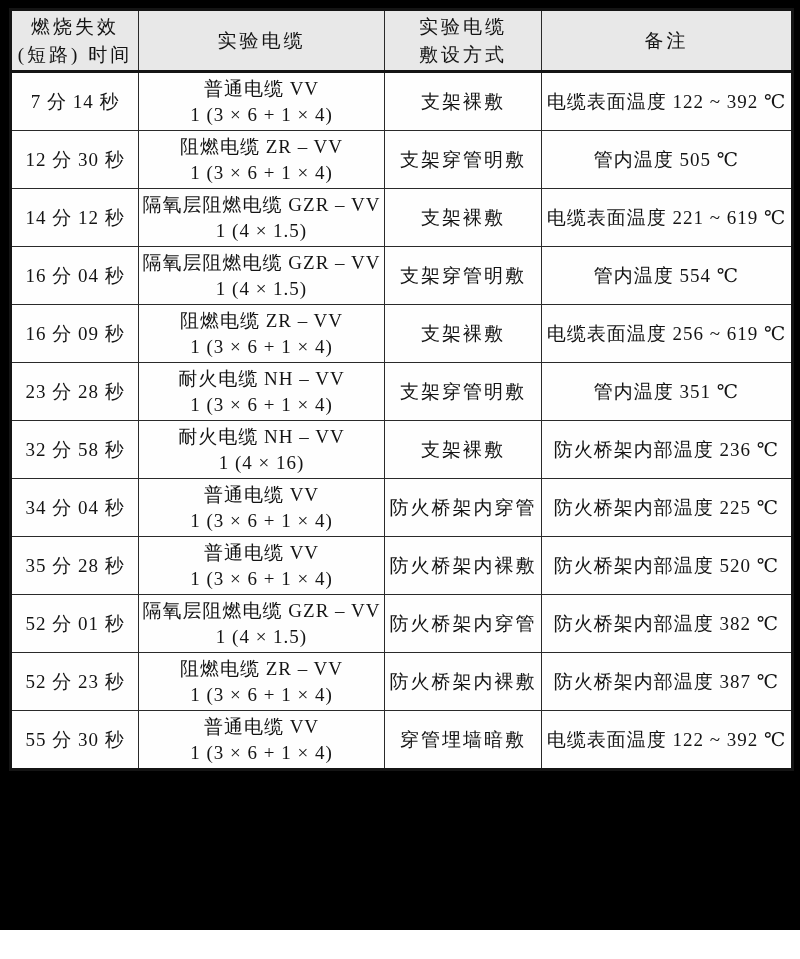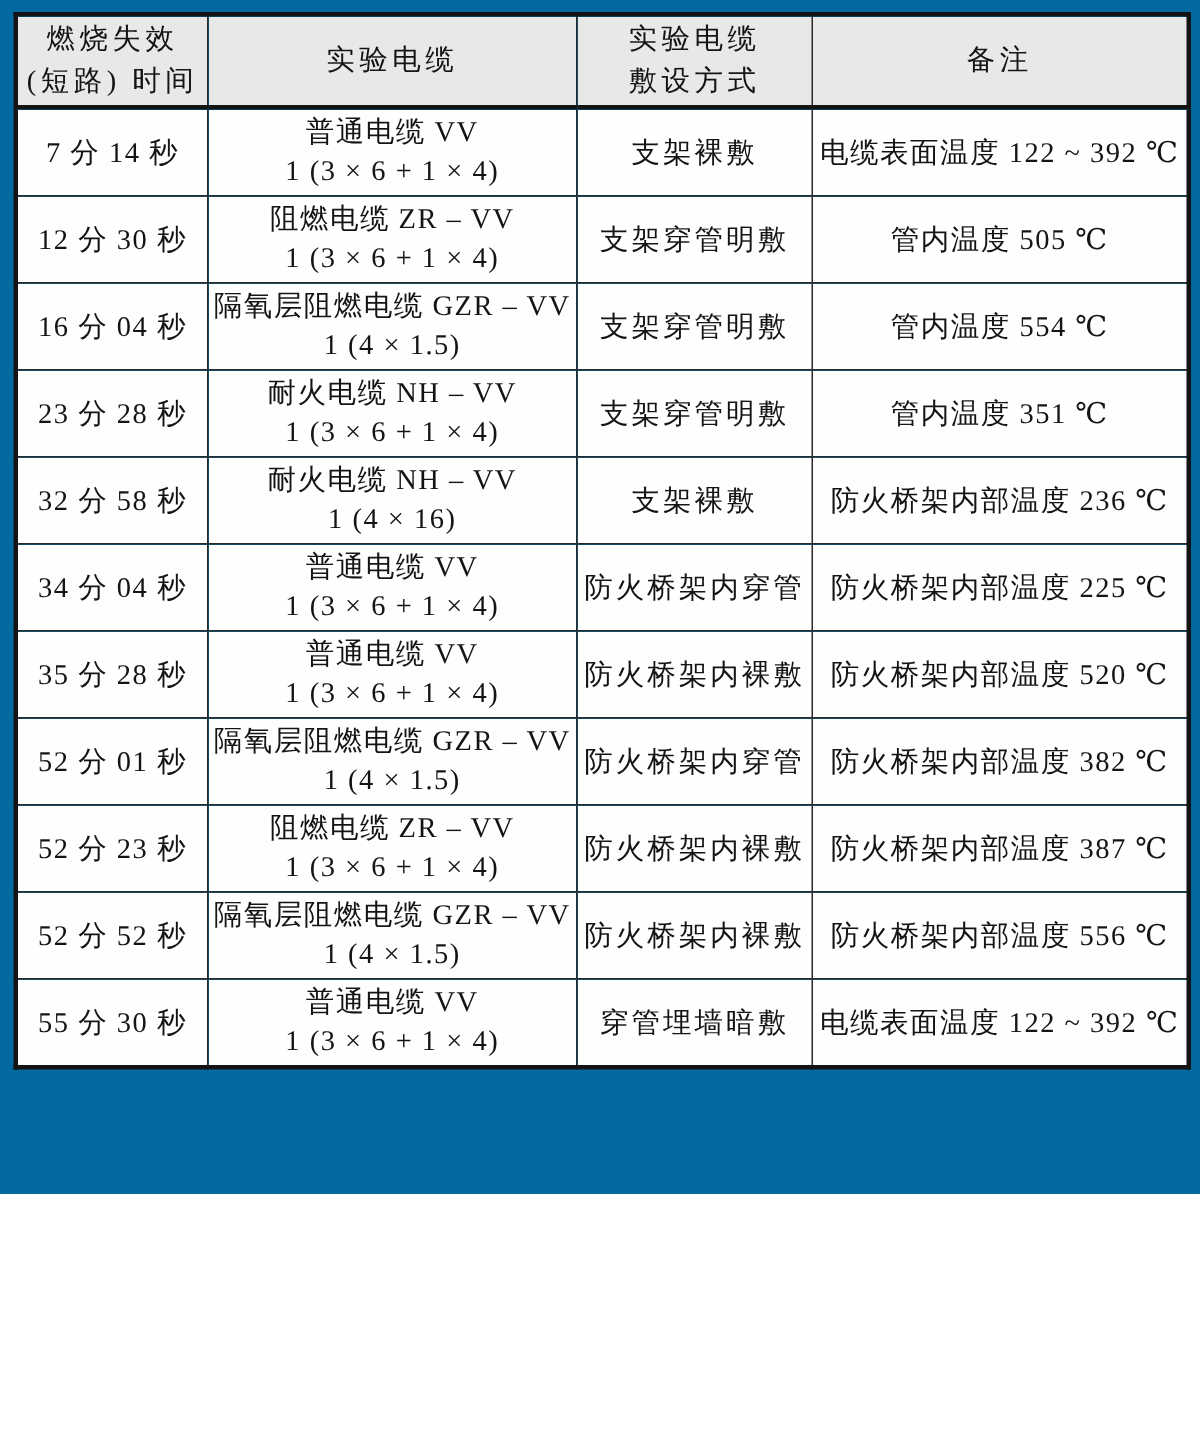--- a/index.html
+++ b/index.html
@@ -3,22 +3,22 @@
 <meta charset="utf-8">
 <style>
   html, body {
     margin: 0;
     padding: 0;
     background: #ffffff;
   }
   .page {
     position: relative;
     width: 800px;
-    height: 796px;
-    background: #0369a1;
+    height: 930px;
+    background: #000000;
     font-family: "Liberation Serif", "DejaVu Serif", serif;
     color: #141414;
     overflow: hidden;
   }
   table.data-table {
     position: absolute;
     left: 9px;
     top: 8px;
     width: 782px;
     border-collapse: collapse;
@@ -100,31 +100,49 @@
   <tr>
     <td class="c-time">12 分 30 秒</td>
     <td class="c-cable">
       <div class="cable-name">阻燃电缆 ZR – VV</div>
       <div class="cable-spec">1 (3 × 6 + 1 × 4)</div>
     </td>
     <td class="c-method">支架穿管明敷</td>
     <td class="c-remark">管内温度 505 ℃</td>
   </tr>
 
-
-  <tr>
-    <td class="c-time">16 分 04 秒</td>
+  <tr>
+    <td class="c-time">14 分 12 秒</td>
     <td class="c-cable">
       <div class="cable-name">隔氧层阻燃电缆 GZR – VV</div>
       <div class="cable-spec">1 (4 × 1.5)</div>
     </td>
+    <td class="c-method">支架裸敷</td>
+    <td class="c-remark">电缆表面温度 221 ~ 619 ℃</td>
+  </tr>
+
+  <tr>
+    <td class="c-time">16 分 04 秒</td>
+    <td class="c-cable">
+      <div class="cable-name">隔氧层阻燃电缆 GZR – VV</div>
+      <div class="cable-spec">1 (4 × 1.5)</div>
+    </td>
     <td class="c-method">支架穿管明敷</td>
     <td class="c-remark">管内温度 554 ℃</td>
   </tr>
 
+  <tr>
+    <td class="c-time">16 分 09 秒</td>
+    <td class="c-cable">
+      <div class="cable-name">阻燃电缆 ZR – VV</div>
+      <div class="cable-spec">1 (3 × 6 + 1 × 4)</div>
+    </td>
+    <td class="c-method">支架裸敷</td>
+    <td class="c-remark">电缆表面温度 256 ~ 619 ℃</td>
+  </tr>
 
   <tr>
     <td class="c-time">23 分 28 秒</td>
     <td class="c-cable">
       <div class="cable-name">耐火电缆 NH – VV</div>
       <div class="cable-spec">1 (3 × 6 + 1 × 4)</div>
     </td>
     <td class="c-method">支架穿管明敷</td>
     <td class="c-remark">管内温度 351 ℃</td>
   </tr>
@@ -173,29 +191,20 @@
   <tr>
     <td class="c-time">52 分 23 秒</td>
     <td class="c-cable">
       <div class="cable-name">阻燃电缆 ZR – VV</div>
       <div class="cable-spec">1 (3 × 6 + 1 × 4)</div>
     </td>
     <td class="c-method">防火桥架内裸敷</td>
     <td class="c-remark">防火桥架内部温度 387 ℃</td>
   </tr>
 
-  <tr>
-    <td class="c-time">52 分 52 秒</td>
-    <td class="c-cable">
-      <div class="cable-name">隔氧层阻燃电缆 GZR – VV</div>
-      <div class="cable-spec">1 (4 × 1.5)</div>
-    </td>
-    <td class="c-method">防火桥架内裸敷</td>
-    <td class="c-remark">防火桥架内部温度 556 ℃</td>
-  </tr>
 
 
   <tr>
     <td class="c-time">55 分 30 秒</td>
     <td class="c-cable">
       <div class="cable-name">普通电缆 VV</div>
       <div class="cable-spec">1 (3 × 6 + 1 × 4)</div>
     </td>
     <td class="c-method">穿管埋墙暗敷</td>
     <td class="c-remark">电缆表面温度 122 ~ 392 ℃</td>

